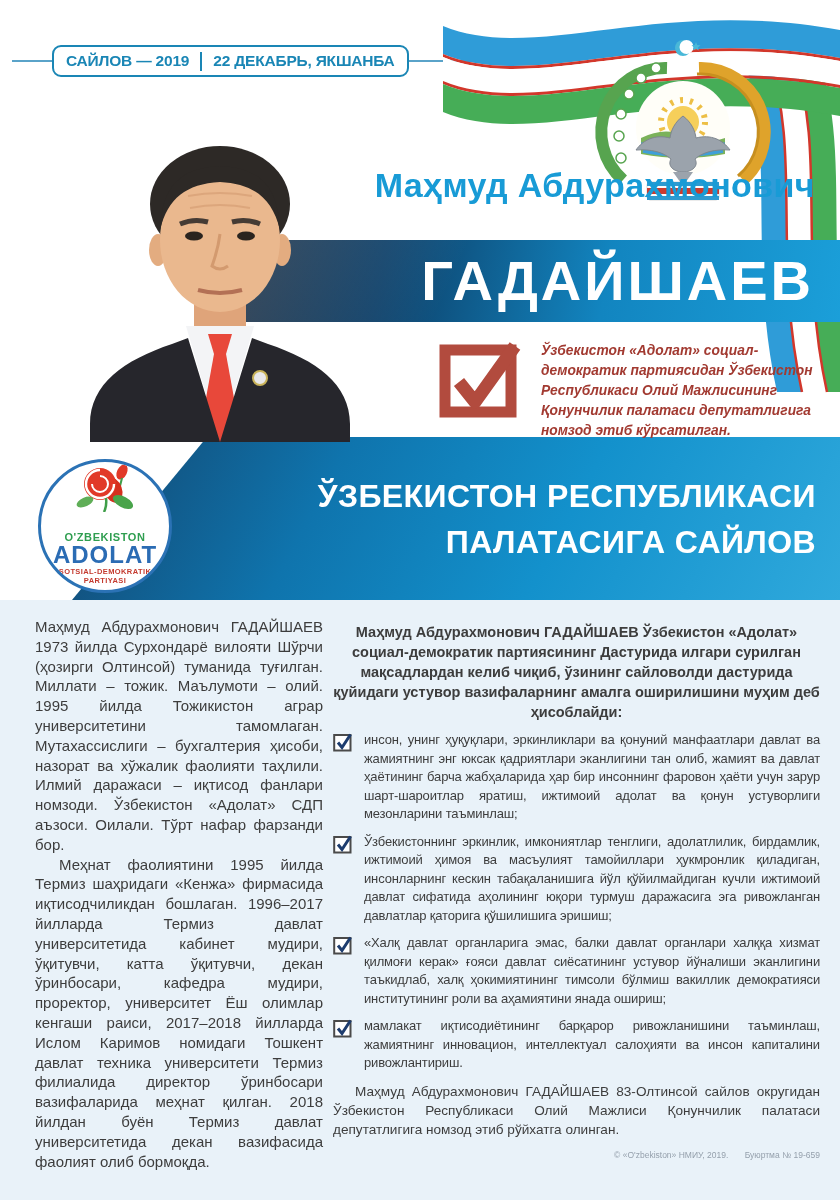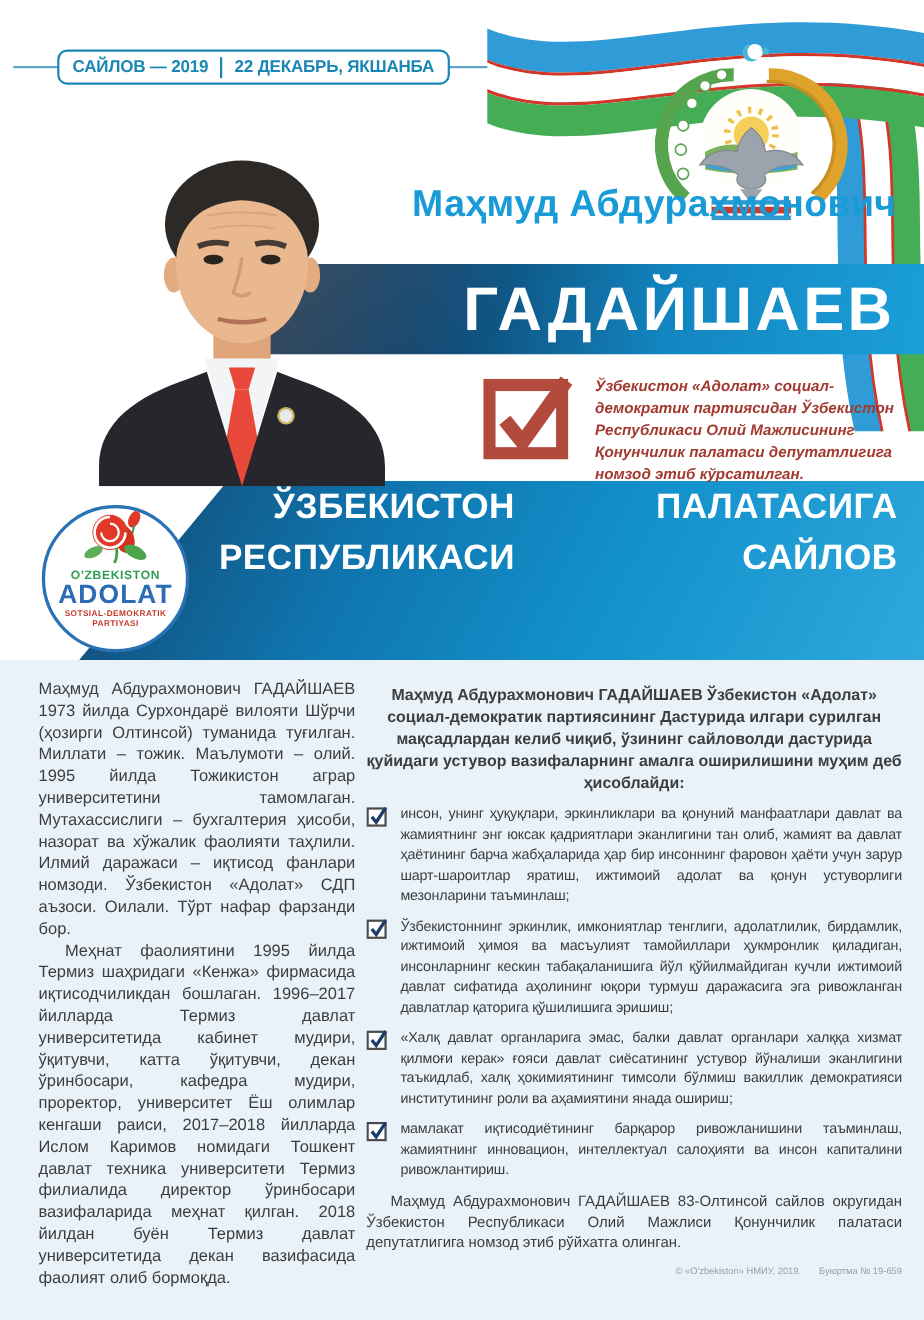--- a/index.html
+++ b/index.html
@@ -32,29 +32,29 @@
 
   
   .nomination{position:absolute;left:438px;top:338px;width:400px;display:flex;gap:17px;z-index:4;}
   .nomination p{margin:3px 0 0;color:#a23a31;font-weight:bold;font-style:italic;
                 font-size:13.8px;line-height:20px;}
 
   
   .banner{position:absolute;left:0;top:437px;width:840px;height:163px;z-index:2;
           clip-path:polygon(207px 0,840px 0,840px 163px,72px 163px);
           background:linear-gradient(118deg,#143a5f 0%,#0f74ad 38%,#1391cc 66%,#2fa9dc 100%);
-          display:flex;flex-direction:row;justify-content:center;text-align:right;
+          display:flex;flex-direction:column;justify-content:center;text-align:right;
           padding-right:24px;box-sizing:border-box;color:#fff;font-weight:bold;
           font-size:32px;line-height:46px;letter-spacing:0.4px;}
 
   
   .logo{position:absolute;left:38px;top:459px;width:134px;height:134px;border-radius:50%;
         background:#fff;border:3px solid #2b72b5;box-sizing:border-box;z-index:6;
         display:flex;flex-direction:column;align-items:center;overflow:hidden;}
-  .logo .country{color:#2f9e50;font-size:11px;font-weight:bold;letter-spacing:0.6px;margin-top:0;}
+  .logo .country{color:#2f9e50;font-size:11px;font-weight:bold;letter-spacing:0.6px;margin-top:15px;}
   .logo .pname{color:#2b6cb4;font-size:24px;font-weight:bold;letter-spacing:1px;line-height:24px;}
   .logo .sub{color:#c43a2e;font-size:7.5px;font-weight:bold;letter-spacing:0.4px;line-height:9px;}
 
   
   .body-bg{position:absolute;left:0;top:600px;width:840px;height:600px;background:#e9f2f9;z-index:0;}
   .col-left{position:absolute;left:35px;top:617px;width:288px;z-index:4;color:#3d3d3d;
             font-size:15px;line-height:19.8px;text-align:justify;}
   .col-left p{margin:0;}
   .col-left p + p{text-indent:24px;}
 

